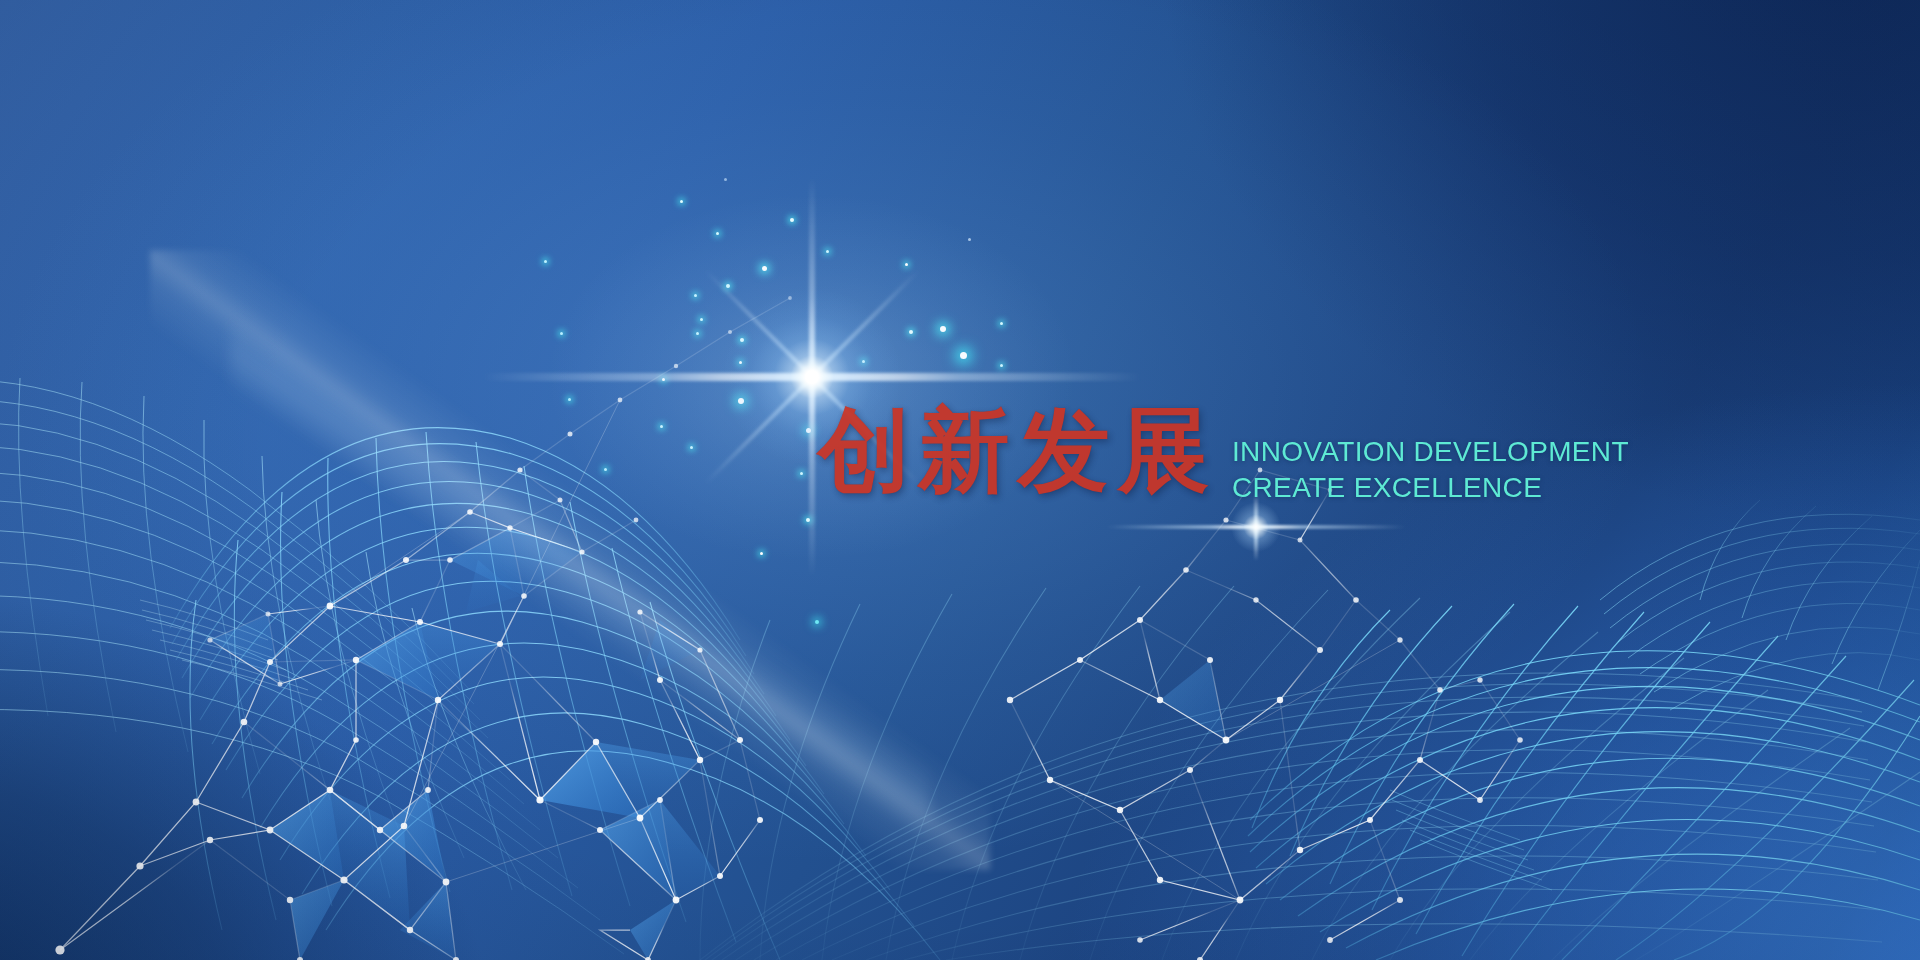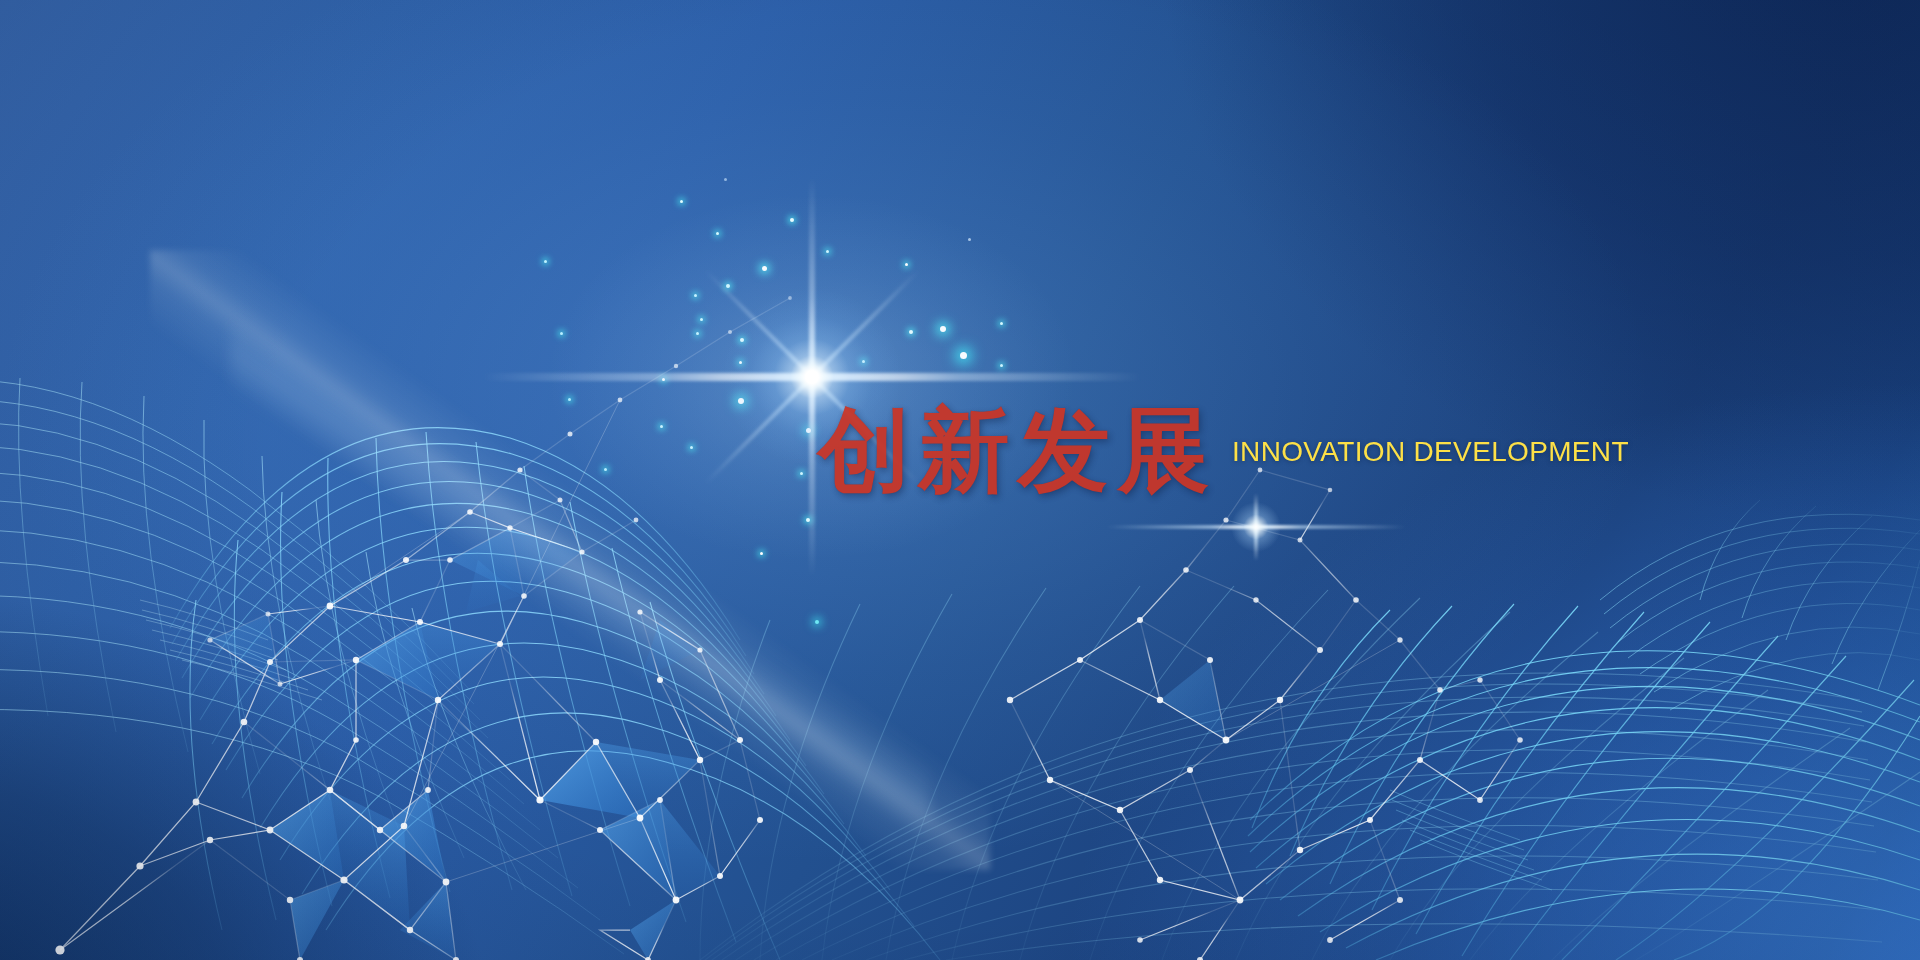--- a/index.html
+++ b/index.html
@@ -149,21 +149,21 @@
     font-family:"Liberation Sans",sans-serif;
     white-space:nowrap;
     text-shadow:
       0 0 1px rgba(120,20,10,.35),
       2px 3px 7px rgba(10,30,70,.45);
   }
   #cn1{left:818px;top:404px;font-size:92px;line-height:1;opacity:.93;}
   #cn2{left:1020px;top:530px;font-size:92px;line-height:1;}
   .en{
     position:absolute;left:1232px;
-    color:#fde047;
+    color:#5eead4;
     font-size:28px;
     letter-spacing:.012em;
     font-weight:400;
     white-space:nowrap;
     text-shadow:0 1px 4px rgba(12,38,80,.55);
   }
   #en1{top:436px;}
   #en2{top:472px;}
 </style>
 </head>
@@ -595,15 +595,16 @@
     <div class="flare2-h"></div>
     <div class="flare2-v"></div>
     <div class="flare2-core"></div>
   </div>
 
   <div class="bg-vignette"></div>
 
   <div class="copy">
     <div id="cn1" class="cn">创新发展</div>
     <div id="en1" class="en">INNOVATION DEVELOPMENT</div>
+    <div id="en2" class="en">CREATE EXCELLENCE</div>
   </div>
 
 </div>
 
 </body></html>

